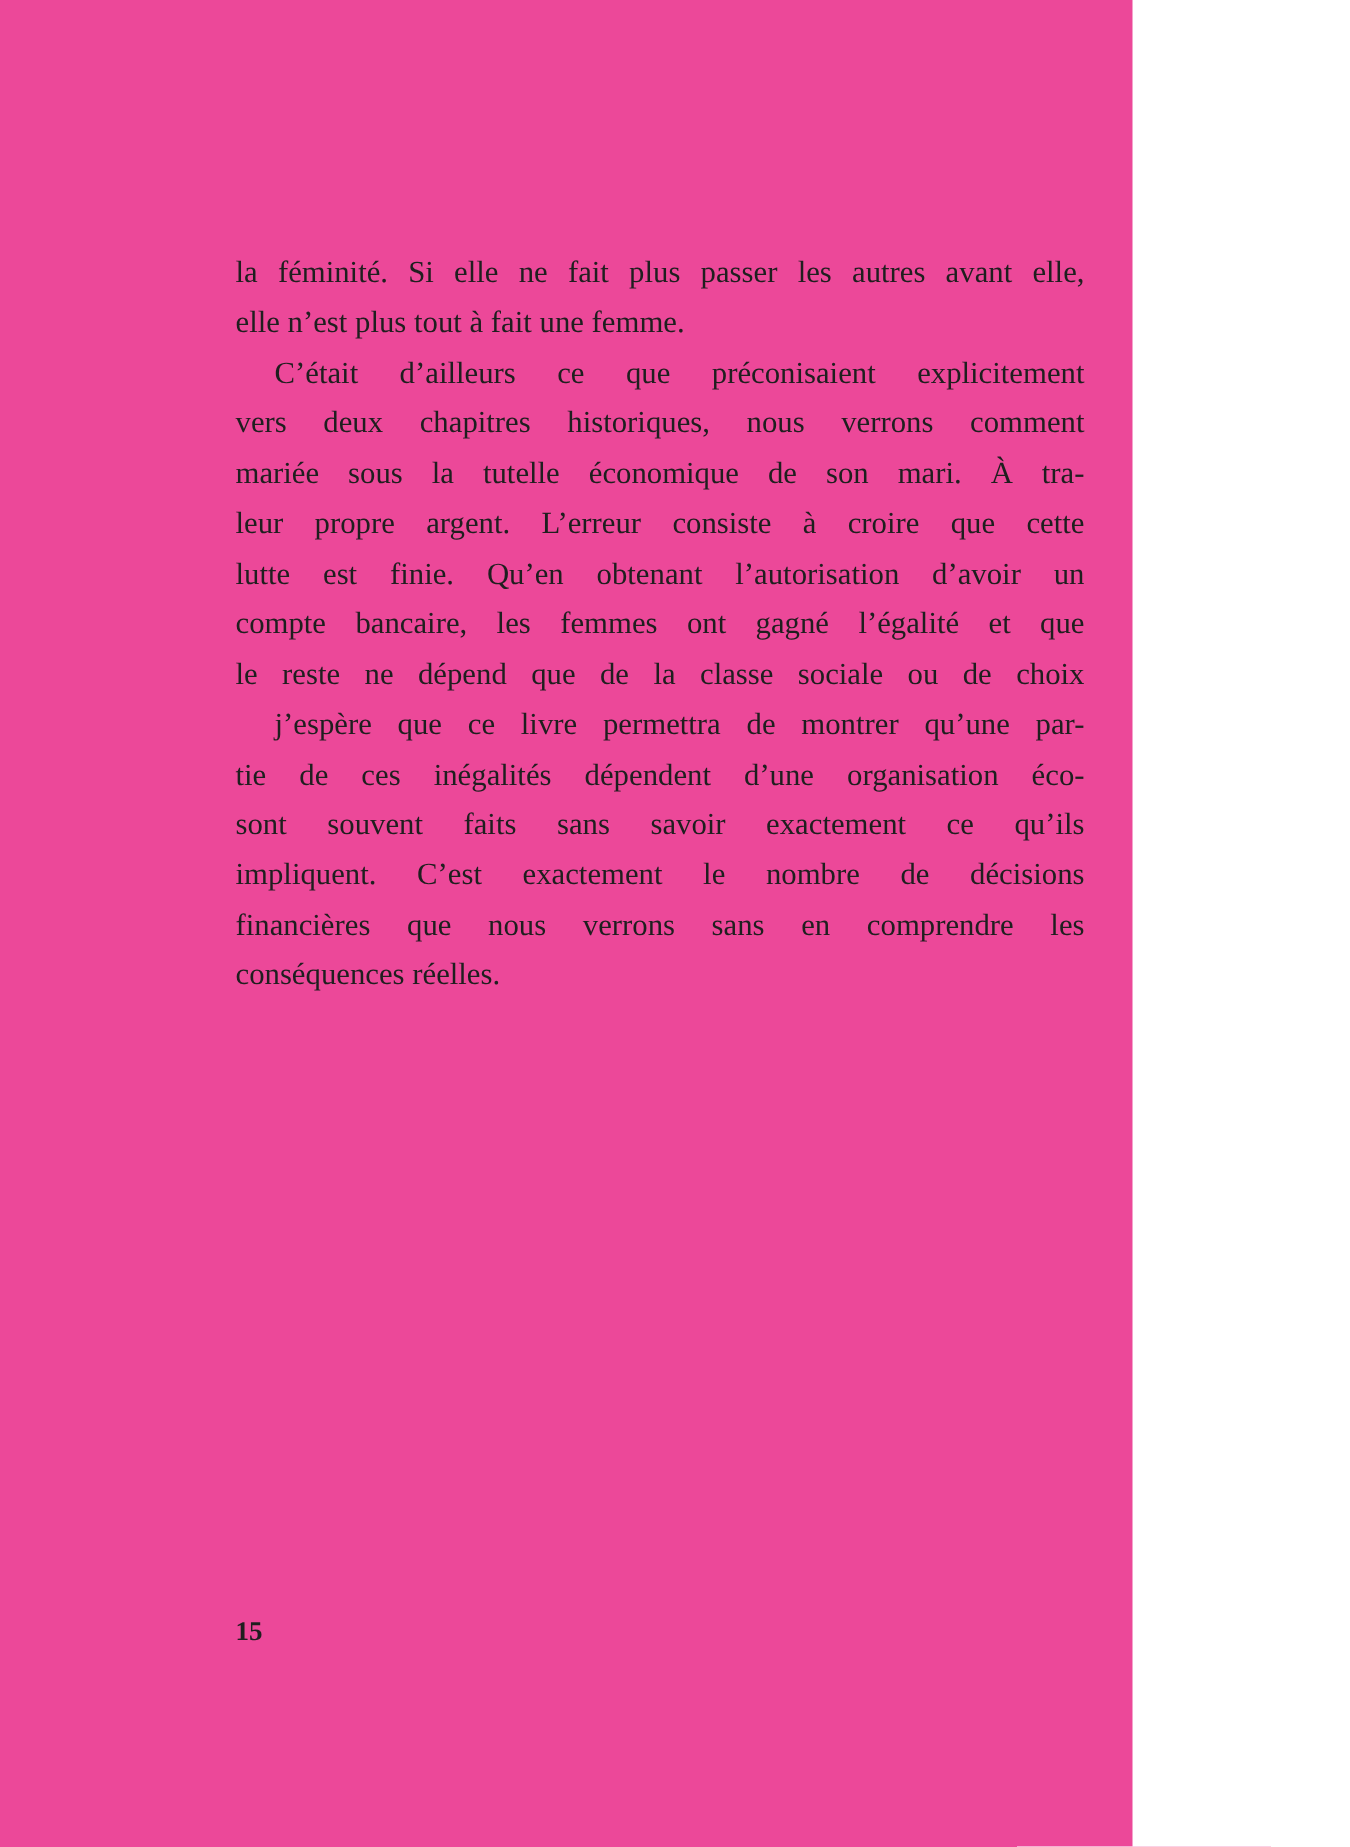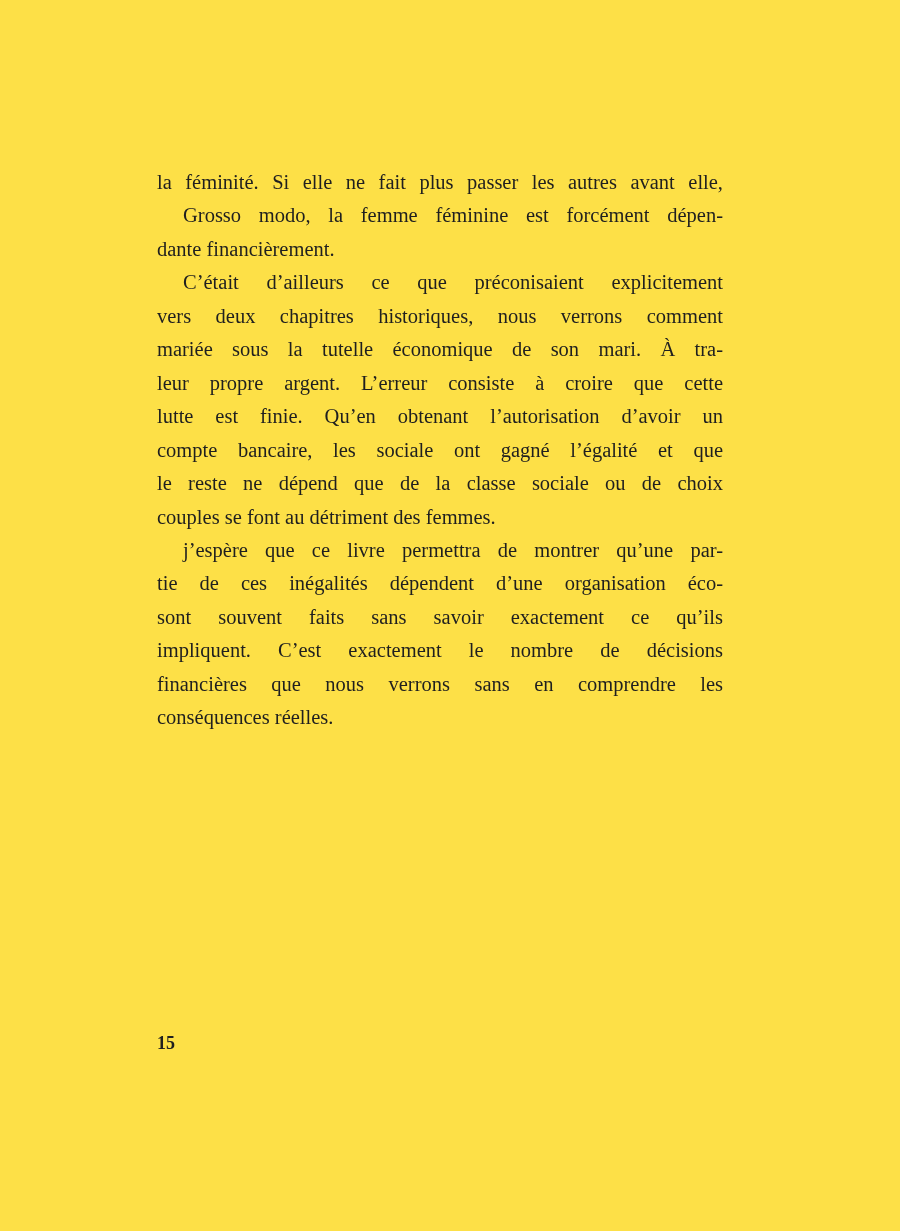--- a/index.html
+++ b/index.html
@@ -2,23 +2,23 @@
 <html lang="fr"><head>
 <meta charset="utf-8">
 <style>
   html, body {
     margin: 0;
     padding: 0;
     background: #ffffff;
   }
   .page {
     position: relative;
-    width: 900px;
+    width: 755px;
     height: 1231px;
-    background: #fde047;
+    background: #ec4899;
     overflow: hidden;
   }
   .body-text {
     position: absolute;
     left: 157px;
     top: 166px;
     width: 566px;
     font-family: "Liberation Serif", "DejaVu Serif", serif;
     font-size: 20.5px;
     line-height: 33.45px;
@@ -37,48 +37,44 @@
   .line.last {
     text-align: justify;
     text-align-last: left;
   }
   .paragraph.indent .line:first-child {
     text-indent: 26px;
   }
   .page-number {
     position: absolute;
     left: 157px;
-    top: 1033px;
+    top: 1077px;
     font-family: "Liberation Serif", "DejaVu Serif", serif;
     font-size: 18px;
     font-weight: bold;
     color: #1f1f1f;
   }
 </style>
 </head>
 <body>
 
 <div class="page">
   <div class="body-text">
       <div class="paragraph">
         <div class="line">la féminité. Si elle ne fait plus passer les autres avant elle,</div>
-      </div>
-      <div class="paragraph indent">
-        <div class="line">Grosso modo, la femme féminine est forcément dépen-</div>
-        <div class="line last">dante financièrement.</div>
+        <div class="line last">elle n’est plus tout à fait une femme.</div>
       </div>
       <div class="paragraph indent">
         <div class="line">C’était d’ailleurs ce que préconisaient explicitement</div>
         <div class="line">vers deux chapitres historiques, nous verrons comment</div>
         <div class="line">mariée sous la tutelle économique de son mari. À tra-</div>
         <div class="line">leur propre argent. L’erreur consiste à croire que cette</div>
         <div class="line">lutte est finie. Qu’en obtenant l’autorisation d’avoir un</div>
-        <div class="line">compte bancaire, les sociale ont gagné l’égalité et que</div>
+        <div class="line">compte bancaire, les femmes ont gagné l’égalité et que</div>
         <div class="line">le reste ne dépend que de la classe sociale ou de choix</div>
-        <div class="line last">couples se font au détriment des femmes.</div>
       </div>
       <div class="paragraph indent">
         <div class="line">j’espère que ce livre permettra de montrer qu’une par-</div>
         <div class="line">tie de ces inégalités dépendent d’une organisation éco-</div>
         <div class="line">sont souvent faits sans savoir exactement ce qu’ils</div>
         <div class="line">impliquent. C’est exactement le nombre de décisions</div>
         <div class="line">financières que nous verrons sans en comprendre les</div>
         <div class="line last">conséquences réelles.</div>
       </div>
     </div>

